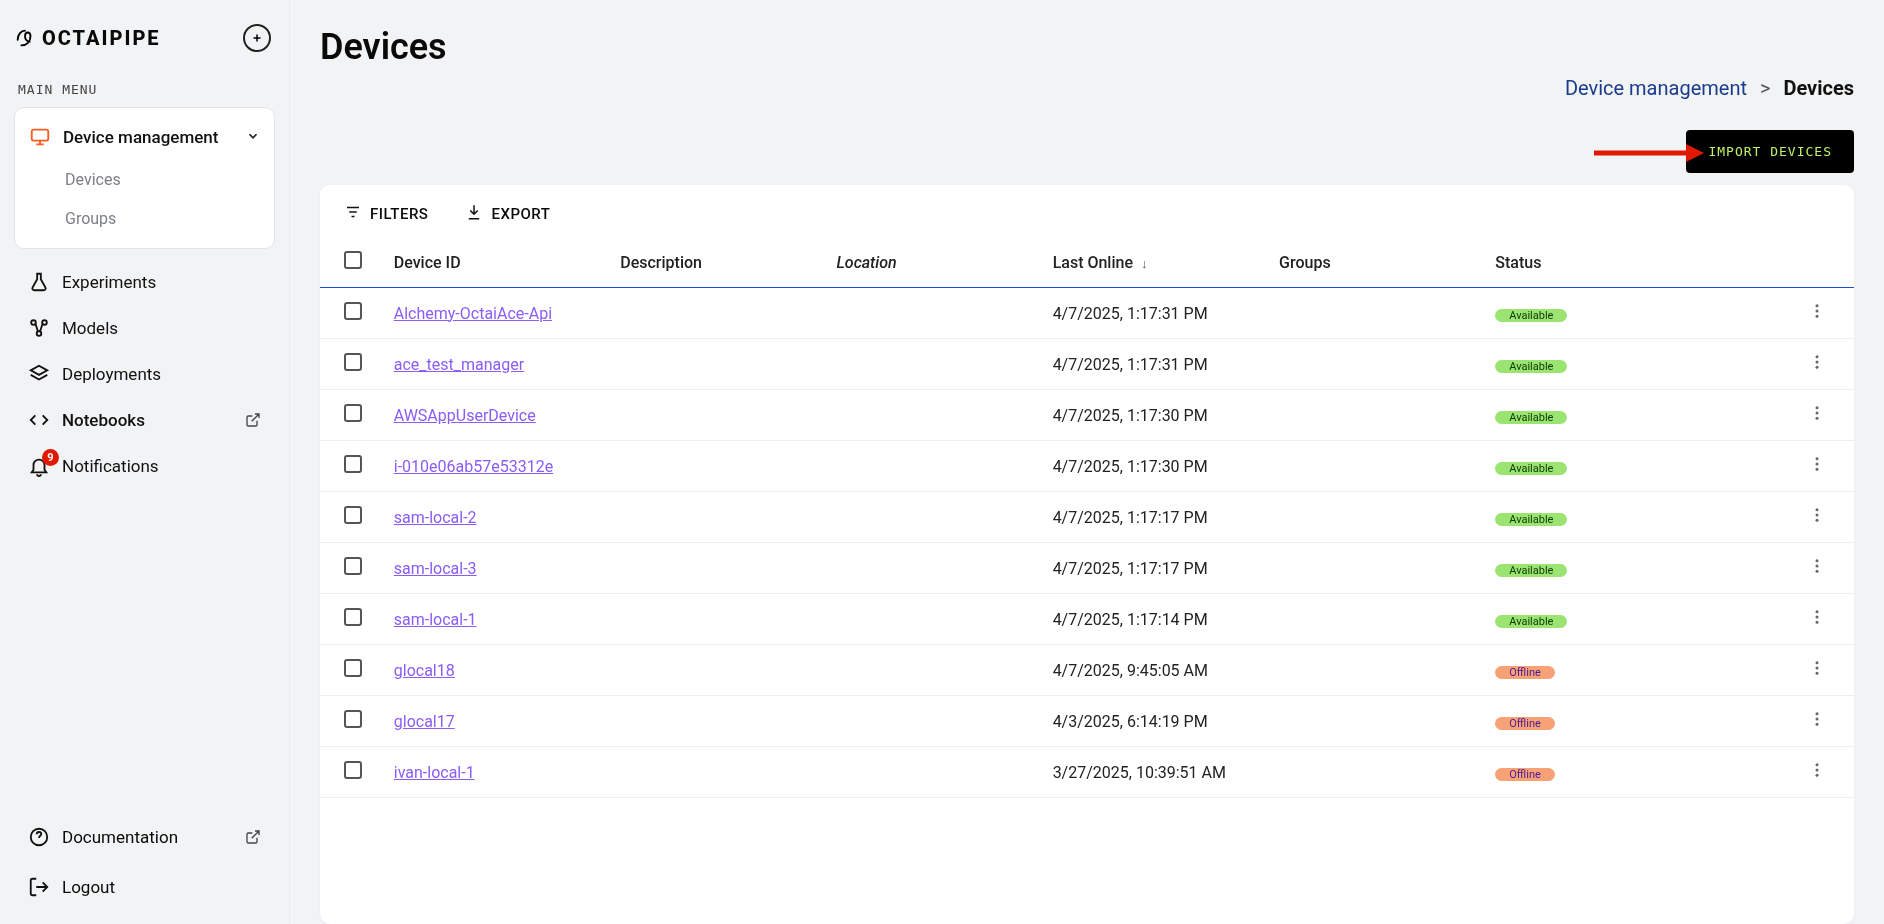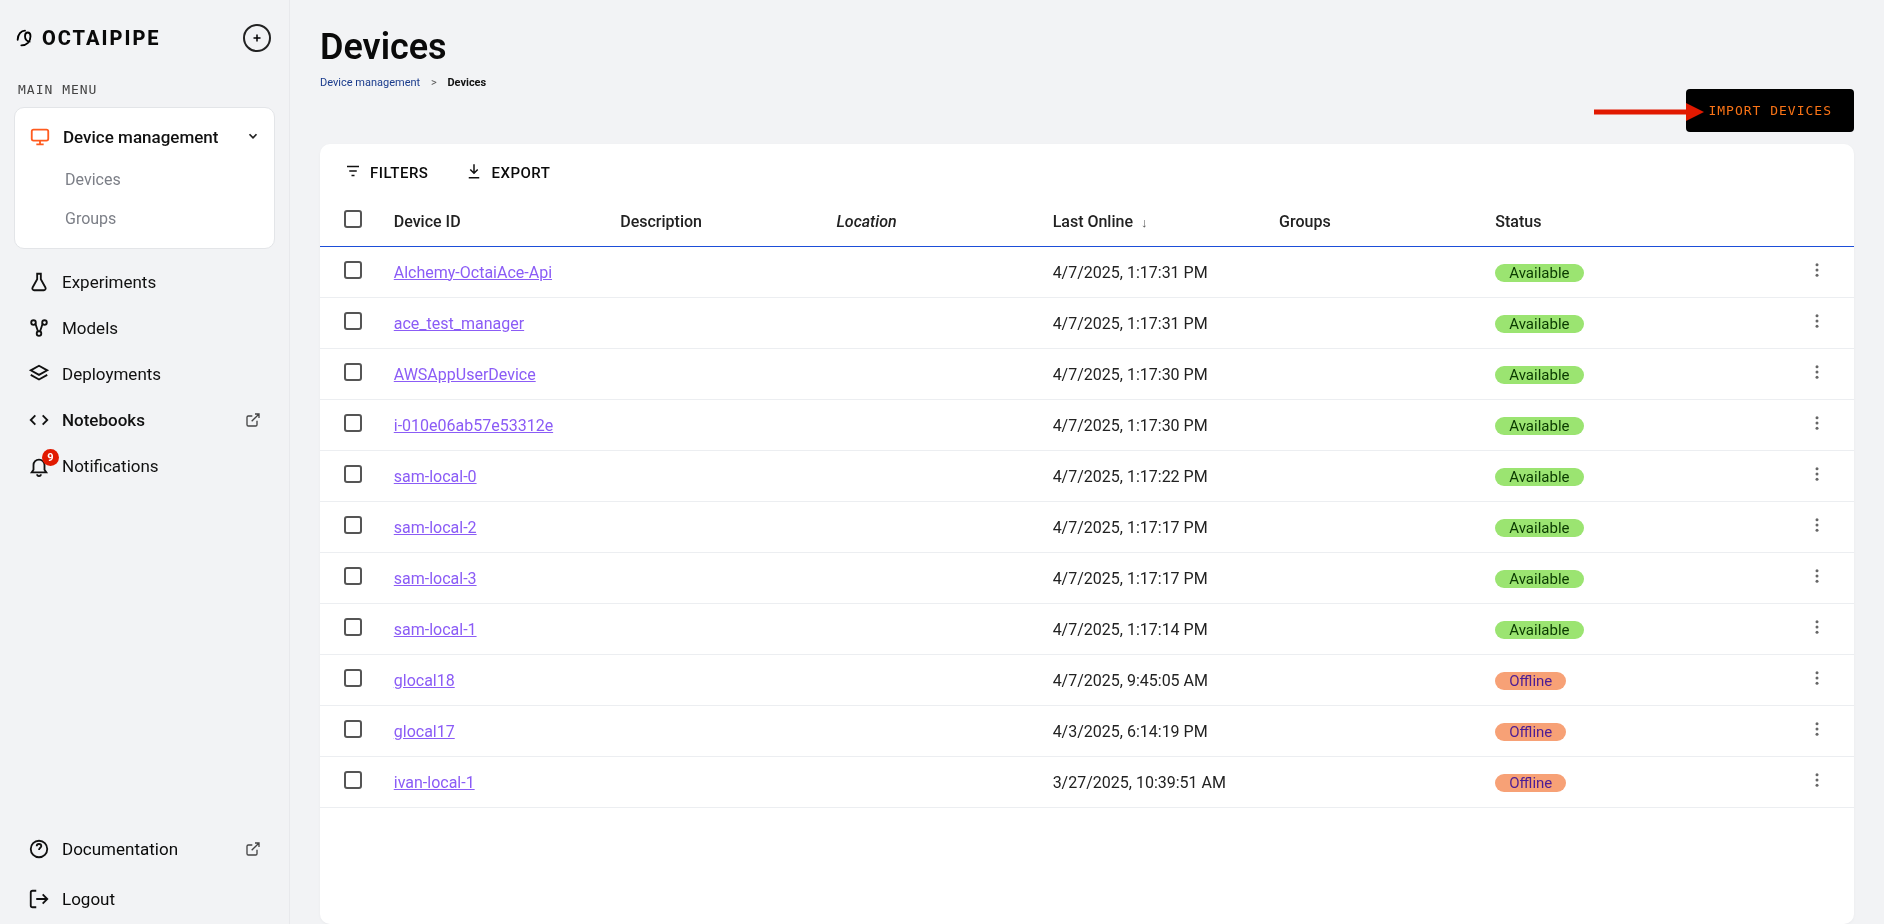--- a/index.html
+++ b/index.html
@@ -8,21 +8,21 @@
   background: #f2f3f5;
   color: #0a0a0a;
   width: 1884px;
   height: 924px;
   overflow: hidden;
 }
 .app { display: flex; height: 100%; }
 .sidebar {
   width: 290px;
   background: #f2f3f5;
-  padding: 20px 14px 0 14px;
+  padding: 20px 14px 12px 14px;
   display: flex;
   flex-direction: column;
   border-right: 1px solid #e8e9ec;
 }
 .logo-row {
   display: flex;
   align-items: center;
   justify-content: space-between;
   padding: 4px 4px 30px 0;
 }
@@ -99,39 +99,41 @@
 .bot-left { display: flex; align-items: center; gap: 12px; }
 .ext-icon { width: 16px; height: 16px; color: #333; }
 .main {
   flex: 1;
   padding: 26px 30px 0 30px;
   overflow: hidden;
   display: flex; flex-direction: column;
 }
 .page-title { font-size: 36px; font-weight: 600; margin-bottom: 8px; }
 .breadcrumb {
-  font-size: 11px;
+  font-size: 20px;
   color: #1a3b8c;
+  margin-bottom: 30px;
+  text-align: right;
 }
 .breadcrumb .crumb-link { color: #1a3b8c; cursor: pointer; }
 .breadcrumb .sep { margin: 0 8px; color: #555; }
 .breadcrumb .current { color: #111; font-weight: 700; }
 .action-row {
   display: flex; justify-content: flex-end; align-items: center;
   margin-bottom: 12px;
   position: relative;
 }
 .arrow-annotation {
   position: absolute;
   right: 150px;
   top: 12px;
 }
 .import-btn {
   background: #000;
-  color: #f97316;
+  color: #bef264;
   font-family: ui-monospace, Menlo, Consolas, monospace;
   font-size: 13px;
   letter-spacing: 1px;
   padding: 14px 22px;
   border: none;
   border-radius: 4px;
   cursor: pointer;
 }
 .panel {
   background: #fff;
@@ -183,21 +185,21 @@
 }
 .device-link {
   color: #8b5cf6;
   text-decoration: underline;
   cursor: pointer;
 }
 .status-pill {
   display: inline-block;
   padding: 0 14px;
   border-radius: 999px;
-  font-size: 15px;
+  font-size: 11px;
 }
 .status-available { background: #9be471; color: #0a3a00; }
 .status-offline { background: #f7a176; color: #4c1d95; }
 .row-menu {
   cursor: pointer;
   font-size: 20px;
   color: #555;
   display: inline-flex;
 }
 .col-deviceid { width: 220px; }
@@ -462,36 +464,20 @@
     <td class="actions-col"><span class="row-menu">
       <svg width="18" height="18" viewBox="0 0 24 24" fill="#666">
                     <circle cx="12" cy="5" r="2"></circle>
                     <circle cx="12" cy="12" r="2"></circle>
                     <circle cx="12" cy="19" r="2"></circle>
                   </svg>
     </span></td>
   </tr>
             <tr>
     <td class="check-col"><span class="checkbox"></span></td>
-    <td><a class="device-link">sam-local-0</a></td>
-    <td></td>
-    <td></td>
-    <td>4/7/2025, 1:17:22 PM</td>
-    <td></td>
-    <td><span class="status-pill status-available">Available</span></td>
-    <td class="actions-col"><span class="row-menu">
-      <svg width="18" height="18" viewBox="0 0 24 24" fill="#666">
-                    <circle cx="12" cy="5" r="2"></circle>
-                    <circle cx="12" cy="12" r="2"></circle>
-                    <circle cx="12" cy="19" r="2"></circle>
-                  </svg>
-    </span></td>
-  </tr>
-            <tr>
-    <td class="check-col"><span class="checkbox"></span></td>
     <td><a class="device-link">sam-local-2</a></td>
     <td></td>
     <td></td>
     <td>4/7/2025, 1:17:17 PM</td>
     <td></td>
     <td><span class="status-pill status-available">Available</span></td>
     <td class="actions-col"><span class="row-menu">
       <svg width="18" height="18" viewBox="0 0 24 24" fill="#666">
                     <circle cx="12" cy="5" r="2"></circle>
                     <circle cx="12" cy="12" r="2"></circle>

